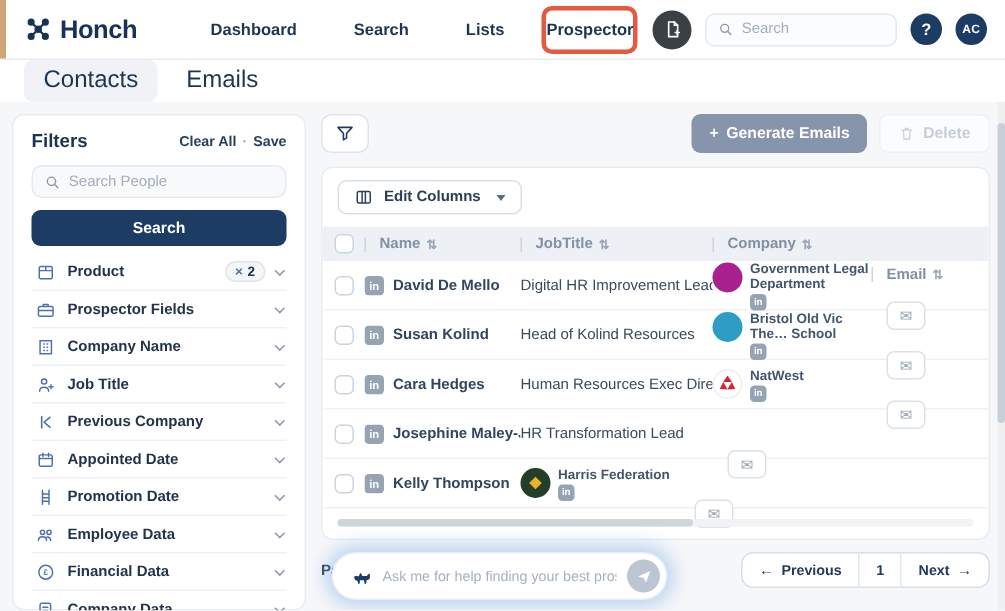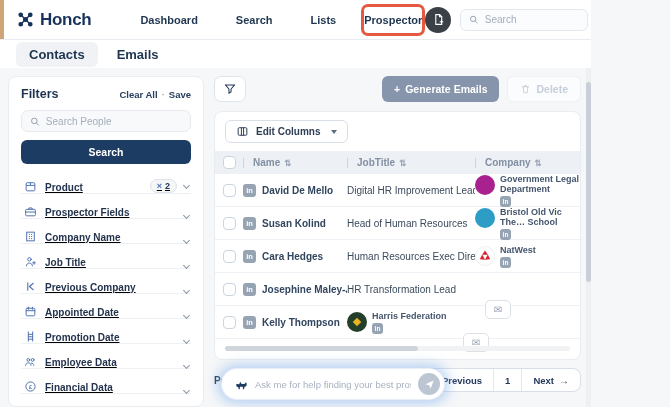--- a/index.html
+++ b/index.html
@@ -1,55 +1,55 @@
 <!DOCTYPE html>
 <html><head>
 <meta charset="utf-8">
 <style>
   * { margin:0; padding:0; box-sizing:border-box; }
   html,body { width:670px; height:407px; overflow:hidden; }
   body { font-family:"Liberation Sans", sans-serif; background:#f6f7f9; }
-  #app { position:relative; width:591px; height:407px; background:#f6f7f9; overflow:hidden; }
+  #app { position:relative; width:670px; height:407px; background:#f6f7f9; overflow:hidden; }
 
   
   .navbar { height:40px; background:#fff; border-bottom:1px solid #e8ebef; display:flex; align-items:center; padding:0 12px 0 16px; position:relative; z-index:5; }
   .logo { display:flex; align-items:center; gap:5px; cursor:pointer; }
   .logo-text { font-size:17px; font-weight:bold; color:#17335b; letter-spacing:-0.3px; }
   .nav-links { display:flex; align-items:center; margin-left:30px; }
   .nav-item { font-size:11px; font-weight:bold; color:#1e3550; padding:0 19px; cursor:pointer; }
   .nav-item-ring { border:3.5px solid #e4593f; border-radius:7px; padding:7px 0; margin-left:6px; background:#fff; }
   .topbar-right { margin-left:auto; display:flex; align-items:center; gap:9px; }
   .doc-circle { width:26px; height:26px; border-radius:50%; background:#3a4046; display:flex; align-items:center; justify-content:center; cursor:pointer; }
   .top-search { width:128px; height:22px; background:#fbfcfd; border:1px solid #e4e8ee; border-radius:6px; display:flex; align-items:center; gap:6px; padding:0 8px; }
   .top-search input, .sp-input input { border:none; outline:none; background:transparent; width:100%; font-size:10px; color:#44536a; font-family:"Liberation Sans", sans-serif; }
   .top-search input::placeholder, .sp-input input::placeholder { color:#a3aebc; }
   .help-circle, .avatar { width:21px; height:21px; border-radius:50%; background:#1d3c63; color:#fff; display:flex; align-items:center; justify-content:center; cursor:pointer; }
   .help-circle { font-size:11px; font-weight:bold; }
   .avatar { font-size:8px; font-weight:bold; letter-spacing:0.2px; }
   .tan-strip { position:absolute; left:0; top:0; width:4px; height:39px; background:#cda576; z-index:9; }
 
   
   .tabs-row { height:28px; background:#fff; display:flex; align-items:center; gap:6px; padding-left:16px; }
-  .tab { font-size:13px; font-weight:bold; color:#1e3550; padding:5px 13px; border-radius:6px; cursor:pointer; }
+  .tab { font-size:16px; font-weight:normal; color:#1e3550; padding:5px 13px; border-radius:6px; cursor:pointer; }
   .tab.active { background:#f0f2f5; }
 
   
   .content { display:flex; padding:8px 10px 0 8px; gap:10px; height:339px; }
 
   
   .sidebar { width:196px; background:#fff; border:1px solid #e9edf1; border-radius:8px; padding:10px 12px 6px; flex-shrink:0; }
   .filters-head { display:flex; align-items:center; margin-bottom:9px; }
   .filters-title { font-size:12.5px; font-weight:bold; color:#1c3350; }
   .filters-links { margin-left:auto; display:flex; align-items:center; gap:4px; font-size:9.5px; font-weight:bold; color:#27405f; }
   .flink { cursor:pointer; }
   .fsep { color:#9aa5b3; }
   .sp-input { height:22px; background:#f8f9fb; border:1px solid #e6eaef; border-radius:7px; display:flex; align-items:center; gap:6px; padding:0 8px; margin-bottom:8px; }
   .search-btn { width:100%; height:24px; background:#1d3c63; color:#fff; font-size:10.5px; font-weight:bold; border:none; border-radius:6px; cursor:pointer; margin-bottom:5px; font-family:"Liberation Sans", sans-serif; }
   .filter-list { list-style:none; }
-  .filter-item { height:25px; display:flex; align-items:flex-end; gap:8px; border-bottom:1px solid #eef1f4; cursor:pointer; padding:0 2px;text-decoration:underline; }
+  .filter-item { height:25px; display:flex; align-items:center; gap:8px; border-bottom:1px solid #eef1f4; cursor:pointer; padding:0 2px; }
   .filter-item:last-child { border-bottom:none; }
   .f-label { font-size:10px; font-weight:bold; color:#24334d; white-space:nowrap; }
   .f-ico { width:14px; display:flex; align-items:center; justify-content:center; flex-shrink:0; }
   .f-right { margin-left:auto; display:flex; align-items:center; gap:7px; }
   .badge-pill { display:inline-flex; align-items:center; gap:3px; border:1px solid #dde3ea; background:#f4f6f8; border-radius:8px; padding:1px 6px; font-size:9px; font-weight:bold; }
   .badge-x { color:#4e71ad; } .badge-n { color:#24334d; }
   .chev { width:5px; height:5px; border-right:1.5px solid #8a96a6; border-bottom:1.5px solid #8a96a6; transform:rotate(45deg); margin-top:-2px; flex-shrink:0; }
 
   
   .main { flex:1; display:flex; flex-direction:column; min-width:0; }
@@ -427,21 +427,21 @@
         </div>
         
         <div class="trow">
           <span class="col-check">
               <span class="checkbox"></span>
             </span>
           <span class="col-name cell-name">
               <span class="li-badge">in</span>
               <span class="pname">Susan Kolind</span>
             </span>
-          <span class="col-job jtitle">Head of Human Resources</span>
+          <span class="col-job jtitle">Head of Kolind Resources</span>
           <span class="col-company cell-company">
               <span class="clogo clogo-1"></span>
               <span class="cinfo">
                 <span class="cname">Bristol Old Vic The… School</span>
                 <span class="li-badge sm">in</span>
               </span>
             </span>
           <span class="col-email">
               <span class="email-btn">
                 <span>✉</span>

